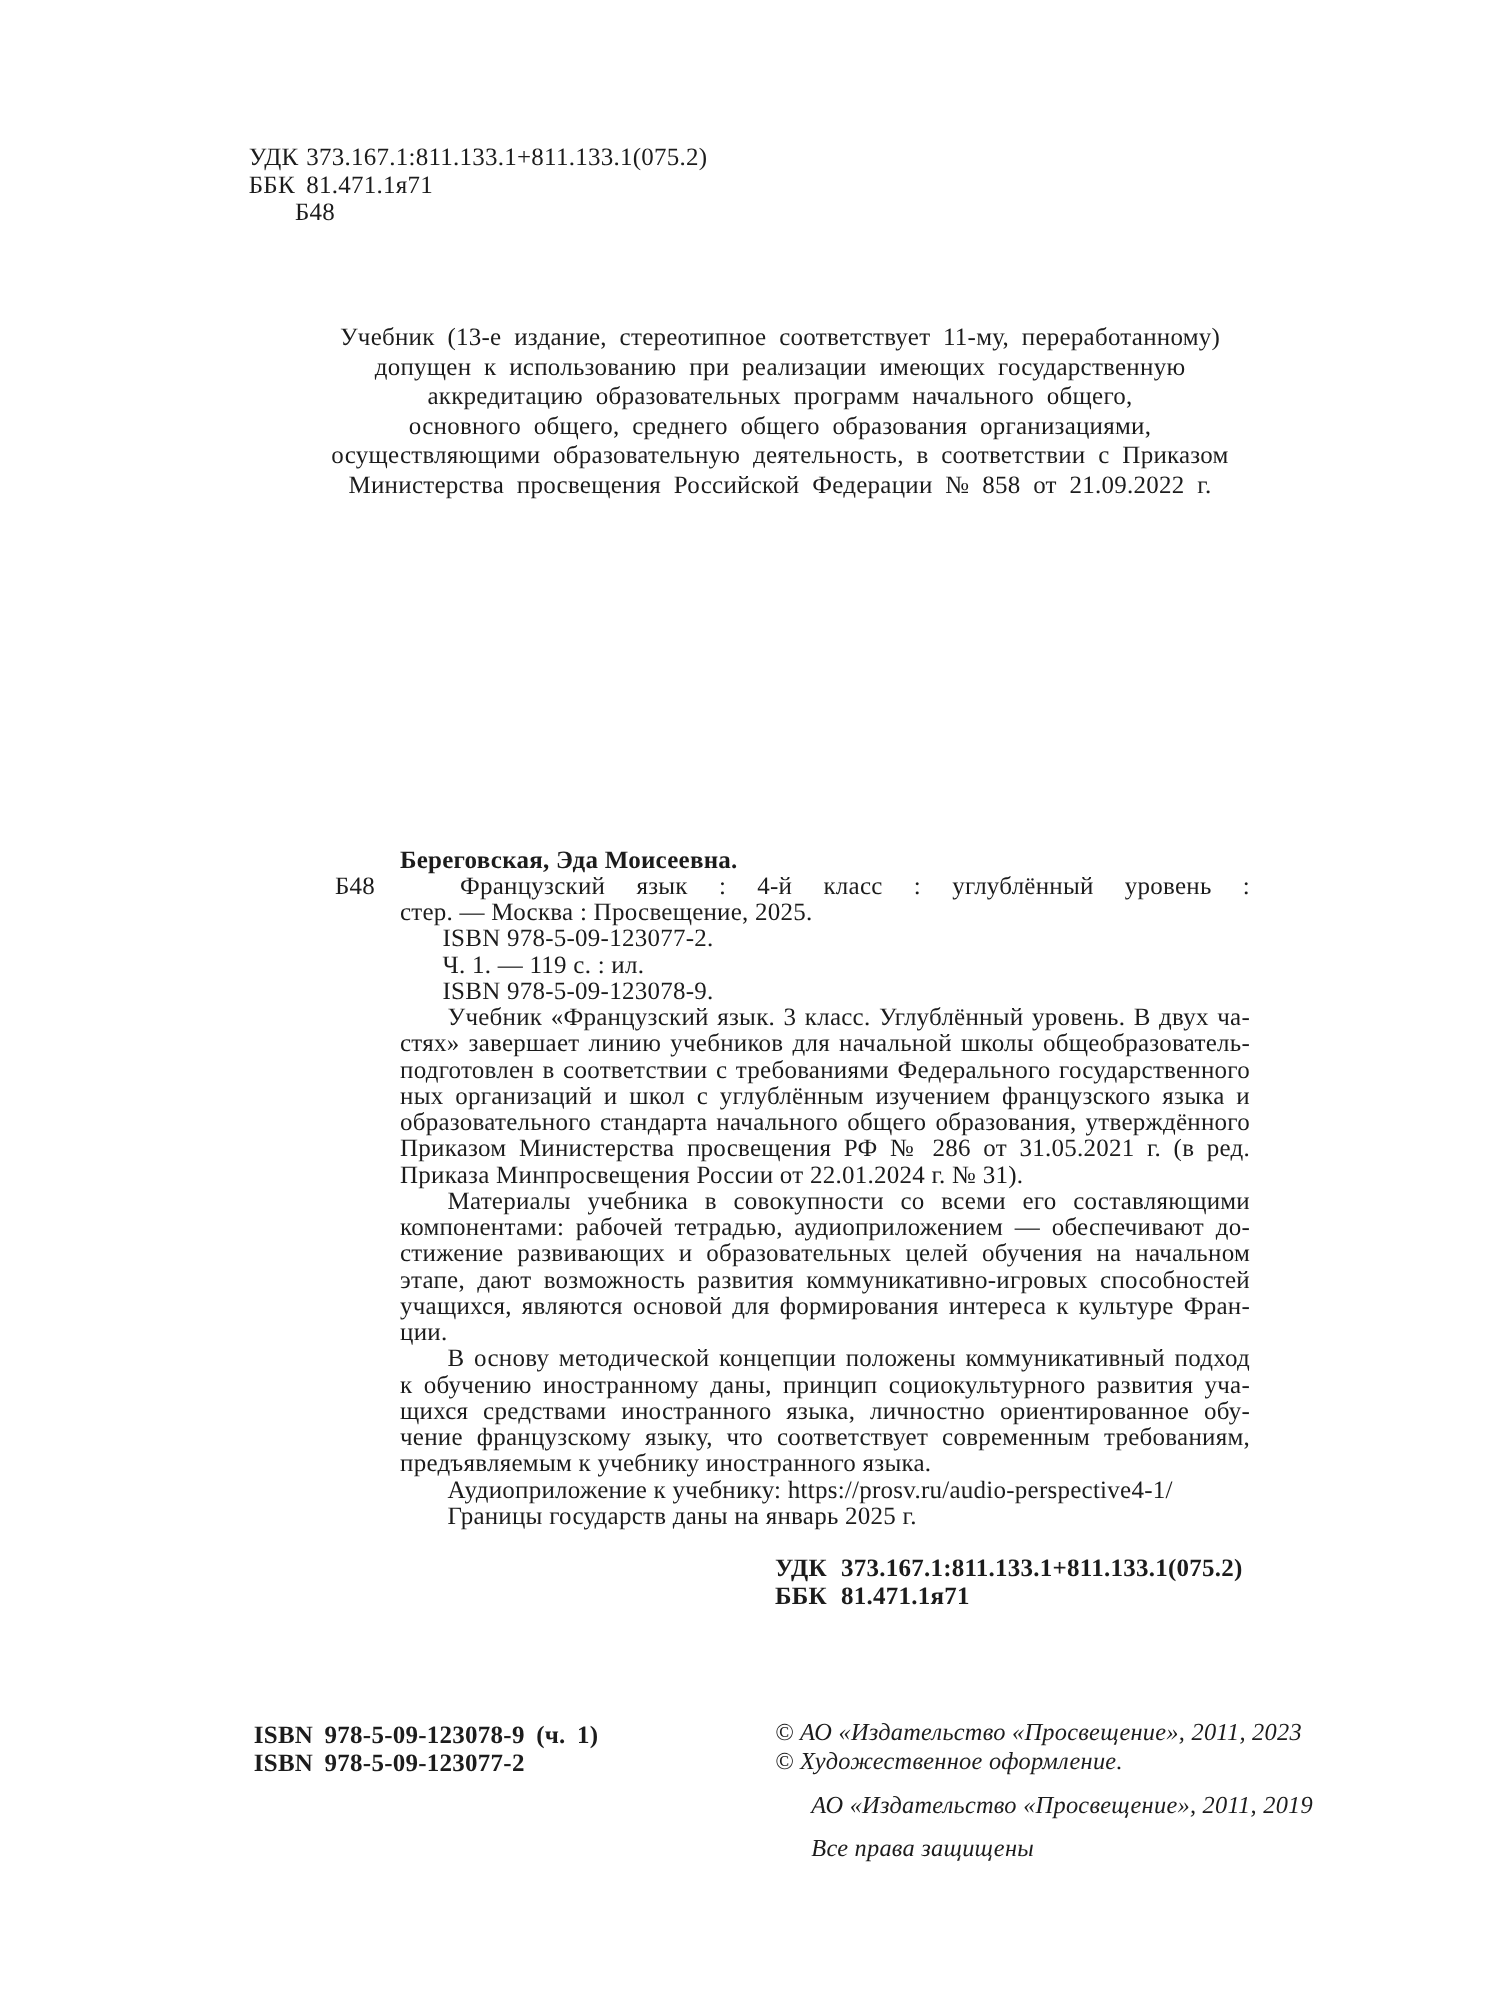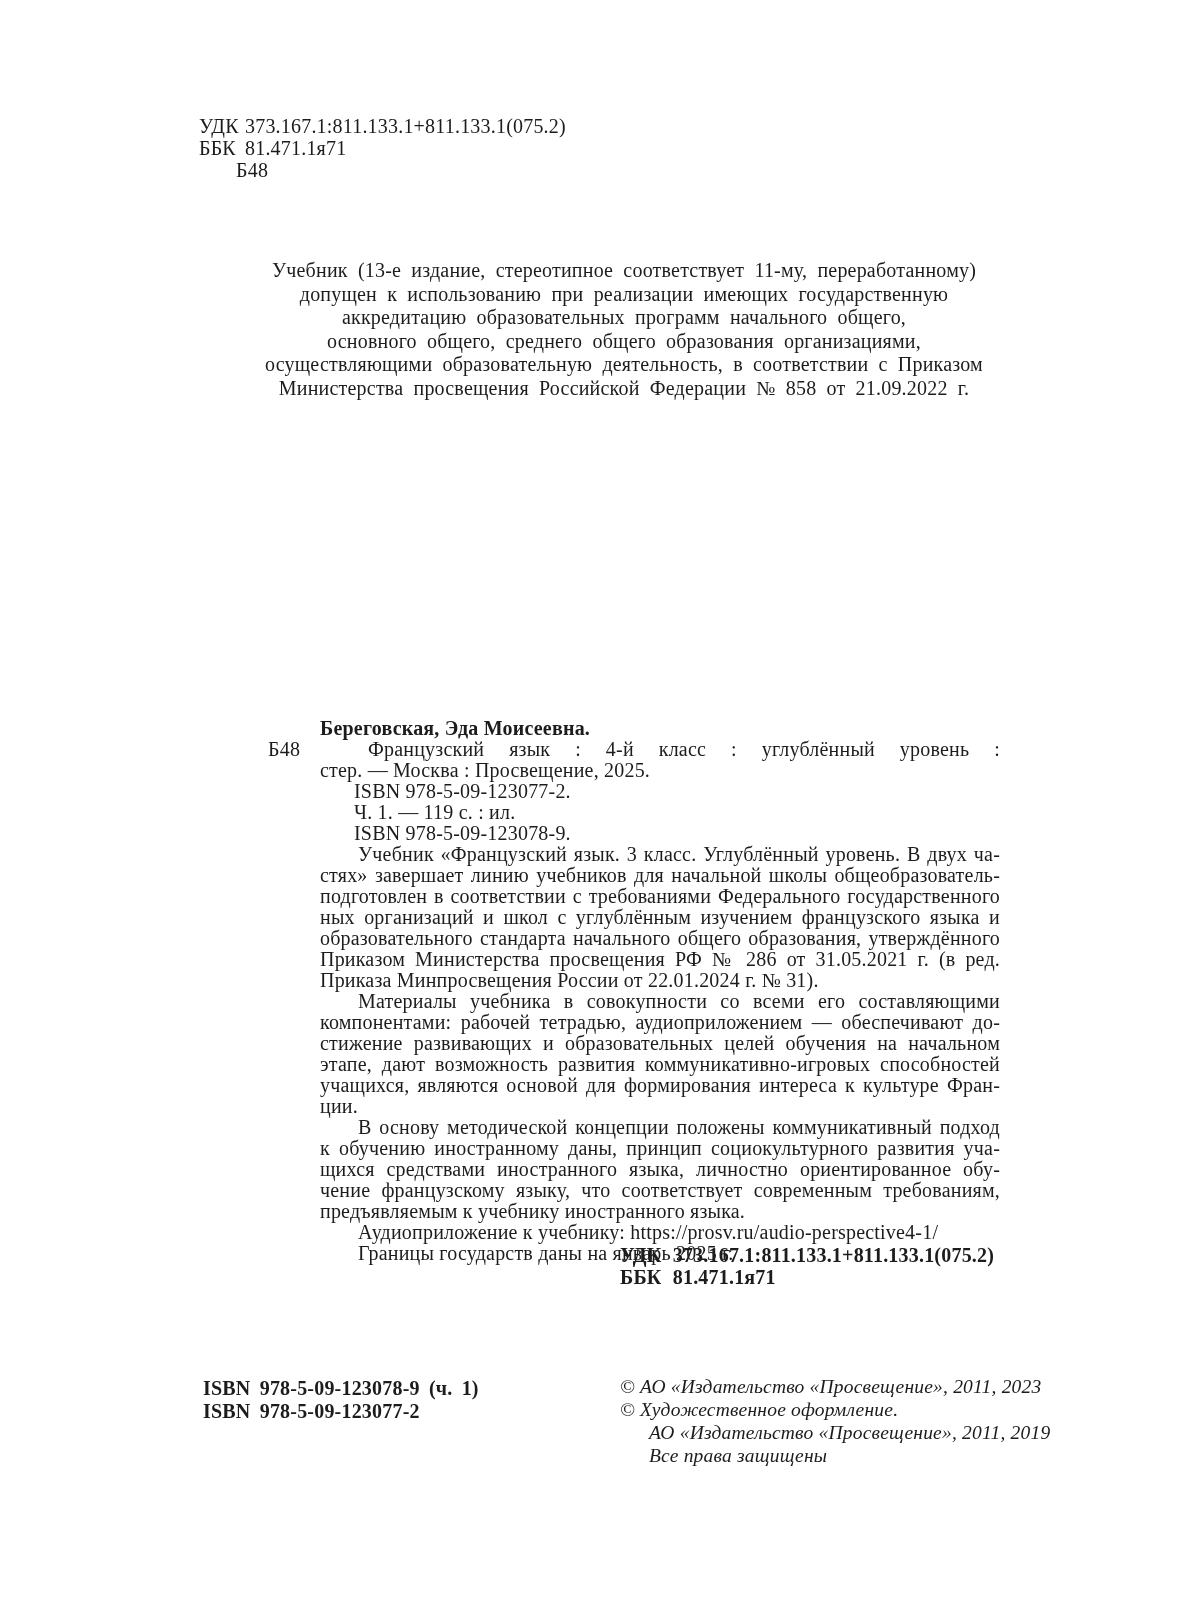--- a/index.html
+++ b/index.html
@@ -48,21 +48,21 @@
     top: 678px;
     width: 680px;
     font-size: 20px;
     line-height: 21px;
   }
   .bib .j {
     text-align: justify;
     text-align-last: justify;
     text-justify: inter-word;
   }
-  .bold { font-weight: bold; margin-top: 40px; }
+  .bold { font-weight: bold; }
   .entry { position: relative; }
   .hang {
     position: absolute;
     left: -52px;
     top: 0;
   }
   .ind-entry { text-indent: 48px; }
   .ind-par   { text-indent: 38px; }
   .ind-det   { text-indent: 34px; }
 
@@ -85,21 +85,21 @@
     line-height: 23px;
     word-spacing: 4px;
   }
   .footer-copy {
     left: 620px;
     top: 1375px;
     font-size: 19.5px;
     line-height: 23px;
     font-style: italic;
   }
-  .footer-copy .pl { padding-left: 29px; }
+  .footer-copy .pl { padding-left: 29px; margin-top: 12px; }
 </style>
 </head>
 <body>
 
 <div class="page">
 
   <div class="abs top-codes">
     <div class="row">
       <span class="lbl">УДК</span>
       <span>373.167.1:811.133.1+811.133.1(075.2)</span>

